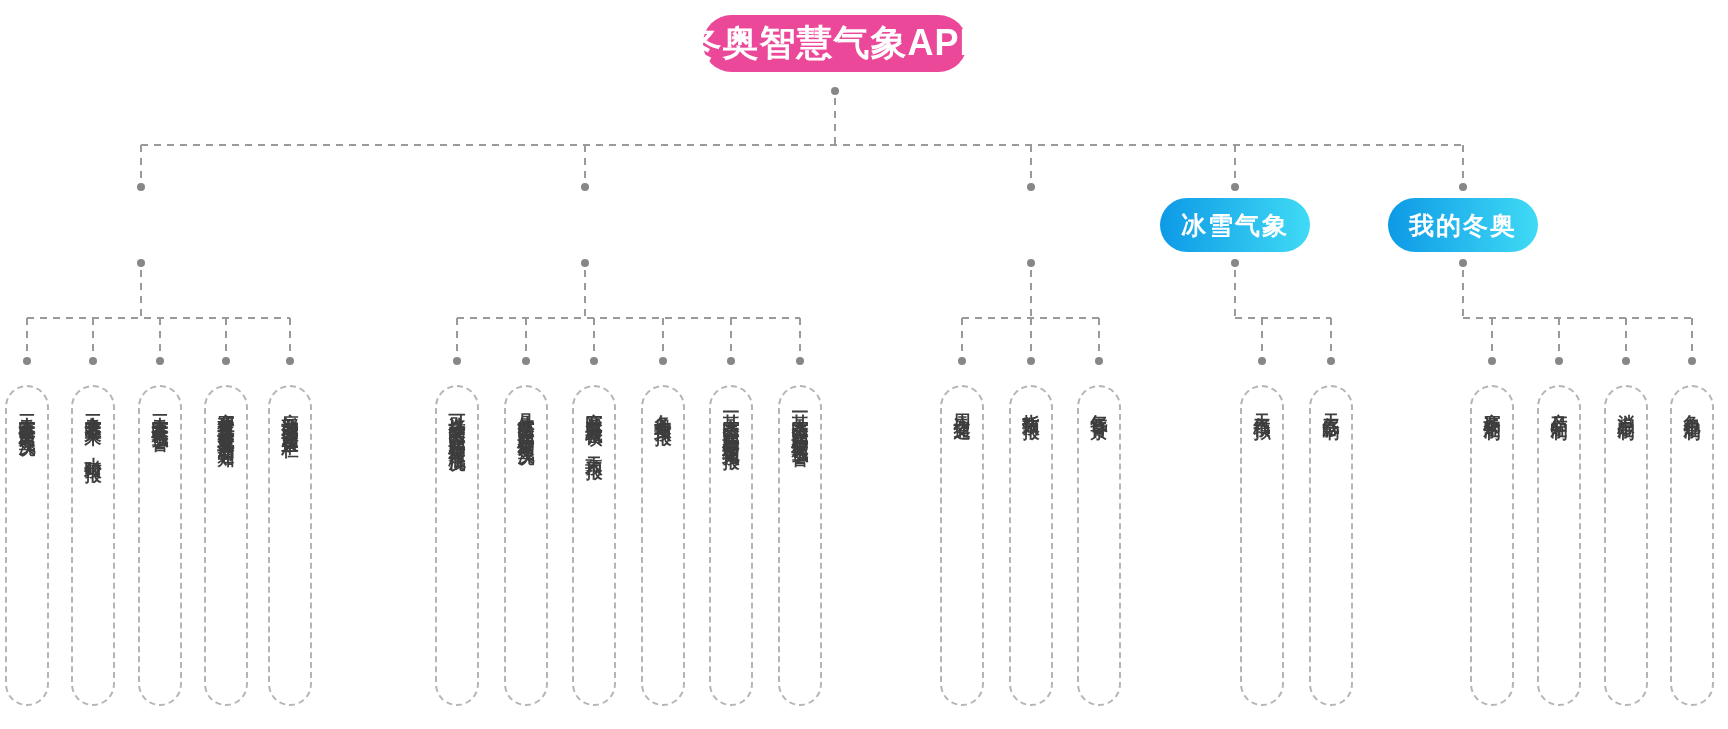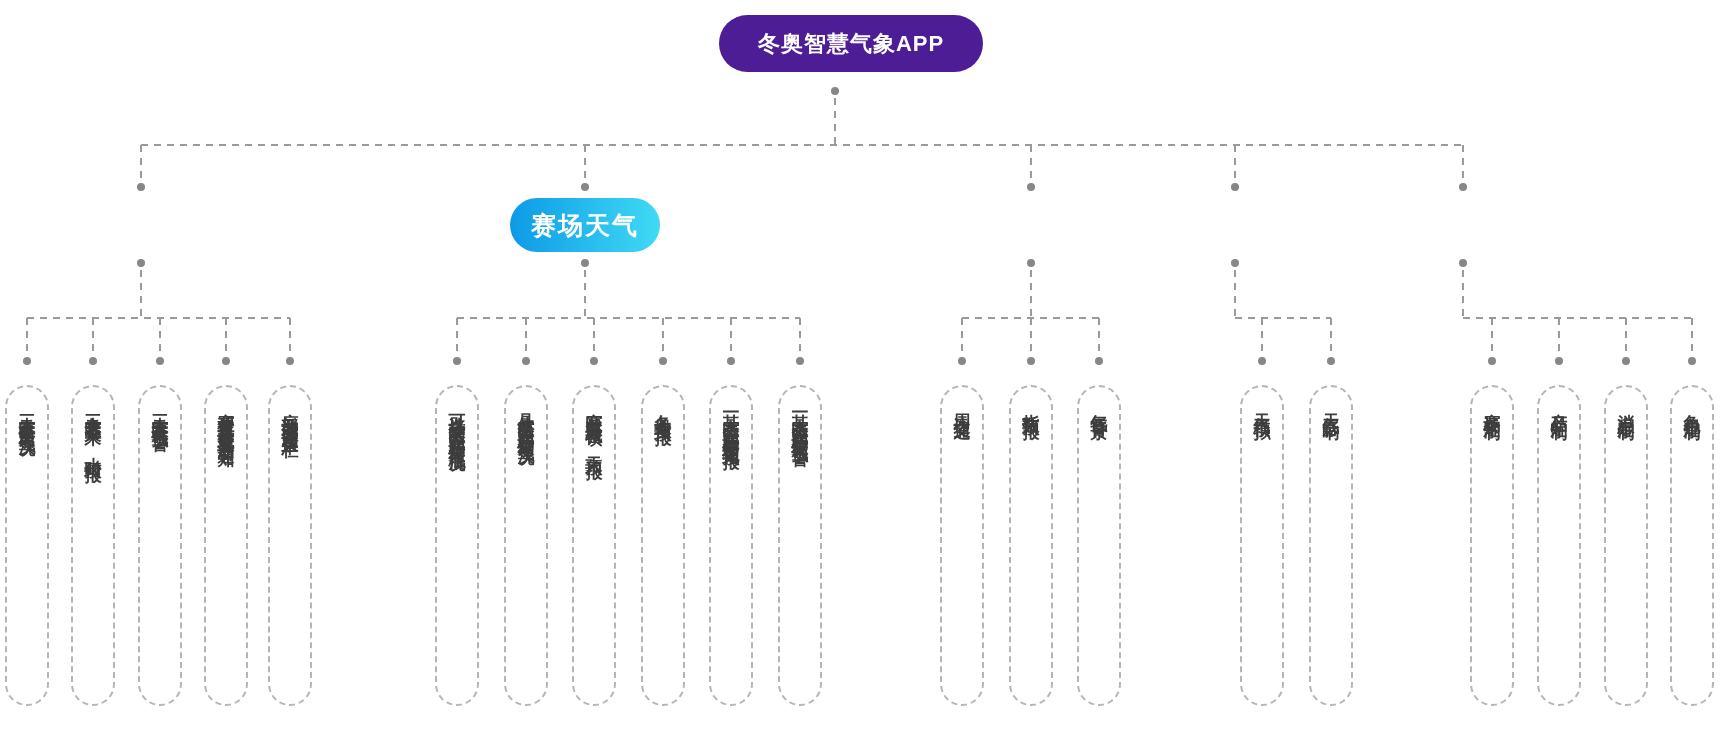--- a/index.html
+++ b/index.html
@@ -12,24 +12,23 @@
   }
   .pill{
     position:absolute;
     display:flex;align-items:center;justify-content:center;
     color:#ffffff;font-weight:bold;
     border-radius:29px;
     box-sizing:border-box;
     white-space:nowrap;
   }
   .root-pill{
-    background:#4c1d95;
-    font-size:22px;
+    background:#ec4899;
+    font-size:36px;
     letter-spacing:1px;
-    margin-left:16px;
   }
   .branch-pill{
     background:linear-gradient(90deg,#0d9ae6 0%,#40daf5 100%);
     font-size:25px;
     letter-spacing:2px;
   }
   .vline{
     position:absolute;width:2px;
     background:repeating-linear-gradient(180deg,#9a9a9a 0 7px,transparent 7px 13px);
   }
@@ -94,21 +93,20 @@
     <div class="leaf" style="left: 204px; top: 385px; width: 44px; height: 321px;">
       <span class="vtext">赛程重要提示或重要活动通知</span>
     </div>
     <div class="vline" style="left: 289px; top: 318px; height: 34px;"></div>
     <div class="dot" style="left: 286px; top: 357px;"></div>
     <div class="leaf" style="left: 268px; top: 385px; width: 44px; height: 321px;">
       <span class="vtext">底部或侧面浮动菜单栏</span>
     </div>
     <div class="vline" style="left: 584px; top: 145px; height: 35px;"></div>
     <div class="dot" style="left: 581px; top: 183px;"></div>
-    <div class="pill branch-pill" style="left: 510px; top: 198px; width: 150px; height: 54px;">赛场天气</div>
     <div class="dot" style="left: 581px; top: 259px;"></div>
     <div class="vline" style="left: 584px; top: 270px; height: 48px;"></div>
     <div class="hline" style="left: 457px; top: 317px; width: 343px;"></div>
     <div class="vline" style="left: 456px; top: 318px; height: 34px;"></div>
     <div class="dot" style="left: 453px; top: 357px;"></div>
     <div class="leaf" style="left: 435px; top: 385px; width: 44px; height: 321px;">
       <span class="vtext">可选择的赛区内比赛场馆天气概况</span>
     </div>
     <div class="vline" style="left: 525px; top: 318px; height: 34px;"></div>
     <div class="dot" style="left: 522px; top: 357px;"></div>
@@ -150,35 +148,37 @@
     <div class="leaf" style="left: 1009px; top: 385px; width: 44px; height: 321px;">
       <span class="vtext">指数预报</span>
     </div>
     <div class="vline" style="left: 1098px; top: 318px; height: 34px;"></div>
     <div class="dot" style="left: 1095px; top: 357px;"></div>
     <div class="leaf" style="left: 1077px; top: 385px; width: 44px; height: 321px;">
       <span class="vtext">气候背景</span>
     </div>
     <div class="vline" style="left: 1234px; top: 145px; height: 35px;"></div>
     <div class="dot" style="left: 1231px; top: 183px;"></div>
+    <div class="pill branch-pill" style="left: 1160px; top: 198px; width: 150px; height: 54px;">冰雪气象</div>
     <div class="dot" style="left: 1231px; top: 259px;"></div>
     <div class="vline" style="left: 1234px; top: 270px; height: 48px;"></div>
     <div class="hline" style="left: 1235px; top: 317px; width: 96px;"></div>
     <div class="vline" style="left: 1261px; top: 318px; height: 34px;"></div>
     <div class="dot" style="left: 1258px; top: 357px;"></div>
     <div class="leaf" style="left: 1240px; top: 385px; width: 44px; height: 321px;">
       <span class="vtext">天气模拟</span>
     </div>
     <div class="vline" style="left: 1330px; top: 318px; height: 34px;"></div>
     <div class="dot" style="left: 1327px; top: 357px;"></div>
     <div class="leaf" style="left: 1309px; top: 385px; width: 44px; height: 321px;">
       <span class="vtext">天气影响</span>
     </div>
     <div class="vline" style="left: 1462px; top: 145px; height: 35px;"></div>
     <div class="dot" style="left: 1459px; top: 183px;"></div>
+    <div class="pill branch-pill" style="left: 1388px; top: 198px; width: 150px; height: 54px;">我的冬奥</div>
     <div class="dot" style="left: 1459px; top: 259px;"></div>
     <div class="vline" style="left: 1462px; top: 270px; height: 48px;"></div>
     <div class="hline" style="left: 1463px; top: 317px; width: 229px;"></div>
     <div class="vline" style="left: 1491px; top: 318px; height: 34px;"></div>
     <div class="dot" style="left: 1488px; top: 357px;"></div>
     <div class="leaf" style="left: 1470px; top: 385px; width: 44px; height: 321px;">
       <span class="vtext">赛场定制</span>
     </div>
     <div class="vline" style="left: 1558px; top: 318px; height: 34px;"></div>
     <div class="dot" style="left: 1555px; top: 357px;"></div>

